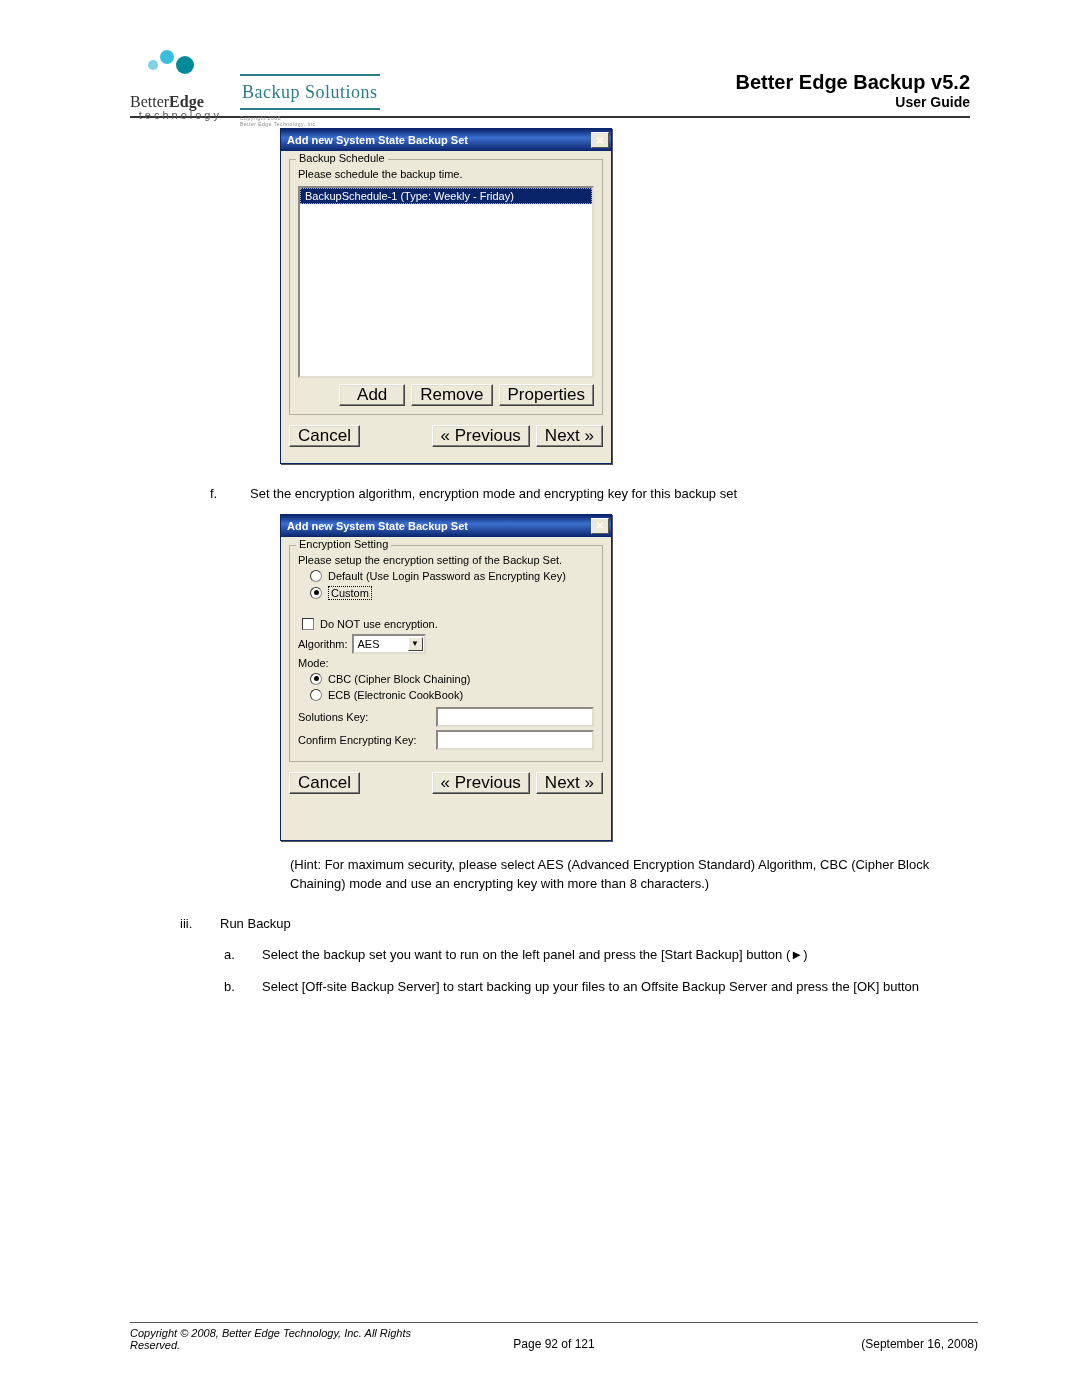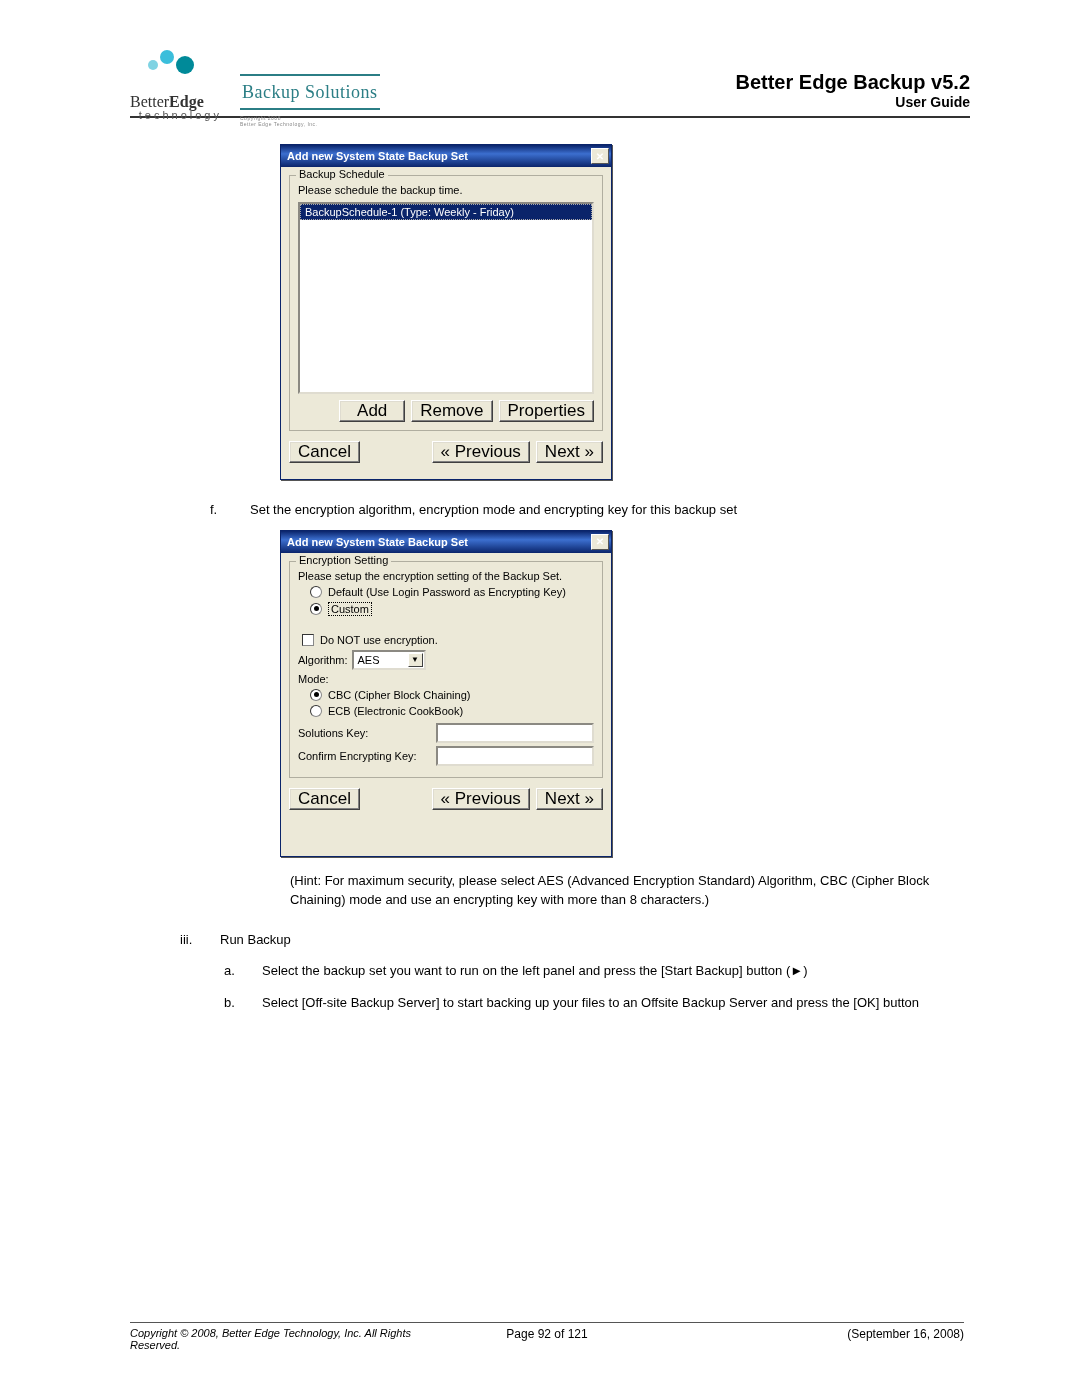--- a/index.html
+++ b/index.html
@@ -67,21 +67,21 @@
     top: 40px; left: 0;
     font-size: 5px;
     color: #888;
     font-family: Arial, sans-serif;
     line-height: 1.1;
   }
   .header-right { text-align: right; }
   .header-right .title { font-size: 20px; font-weight: 700; }
   .header-right .subtitle { font-size: 14px; font-weight: 700; }
 
-  .body-area { padding-top: 26px; padding-left: 120px; padding-right: 0; }
+  .body-area { padding-top: 10px; padding-left: 120px; padding-right: 0; }
 
   
   .win-dialog {
     width: 332px;
     border: 1px solid #0a246a;
     background: #ece9d8;
     box-shadow: 1px 1px 0 #555;
     margin: 0 auto 0 30px;
   }
   .win-titlebar {
@@ -198,25 +198,26 @@
   
   .step-list { font-size: 13px; line-height: 1.5; }
   .step-item { display: flex; gap: 18px; margin: 20px 0 8px 0; }
   .step-item .marker { width: 22px; }
   .nested-item { display: flex; gap: 18px; margin: 12px 0 6px 22px; }
   .nested-item .marker { width: 20px; }
   .hint { margin: 14px 0 0 40px; font-size: 13px; line-height: 1.5; }
 
   .footer {
     position: absolute;
-    left: 130px; right: 116px; bottom: 46px;
+    left: 130px; right: 102px; bottom: 46px;
     border-top: 1px solid #555;
     padding-top: 4px;
     display: flex;
     font-size: 12px;
+    align-items: flex-end;
   }
   .footer .copyright { font-style: italic; flex: 1; font-size: 11px; }
   .footer .center { flex: 0 0 auto; text-align: center; width: 180px; }
   .footer .right { flex: 1; text-align: right; }
 </style>
 </head>
 <body>
 
 <div class="page">
 

